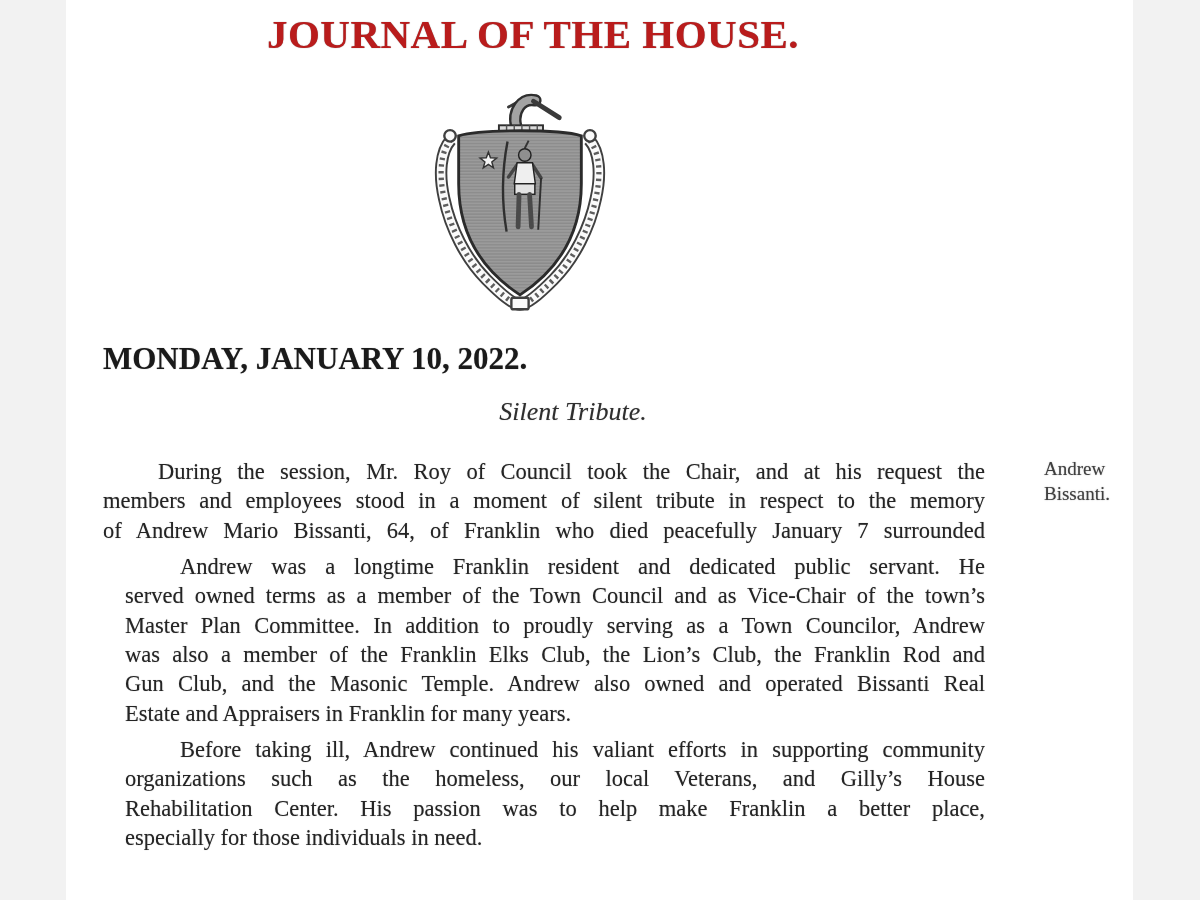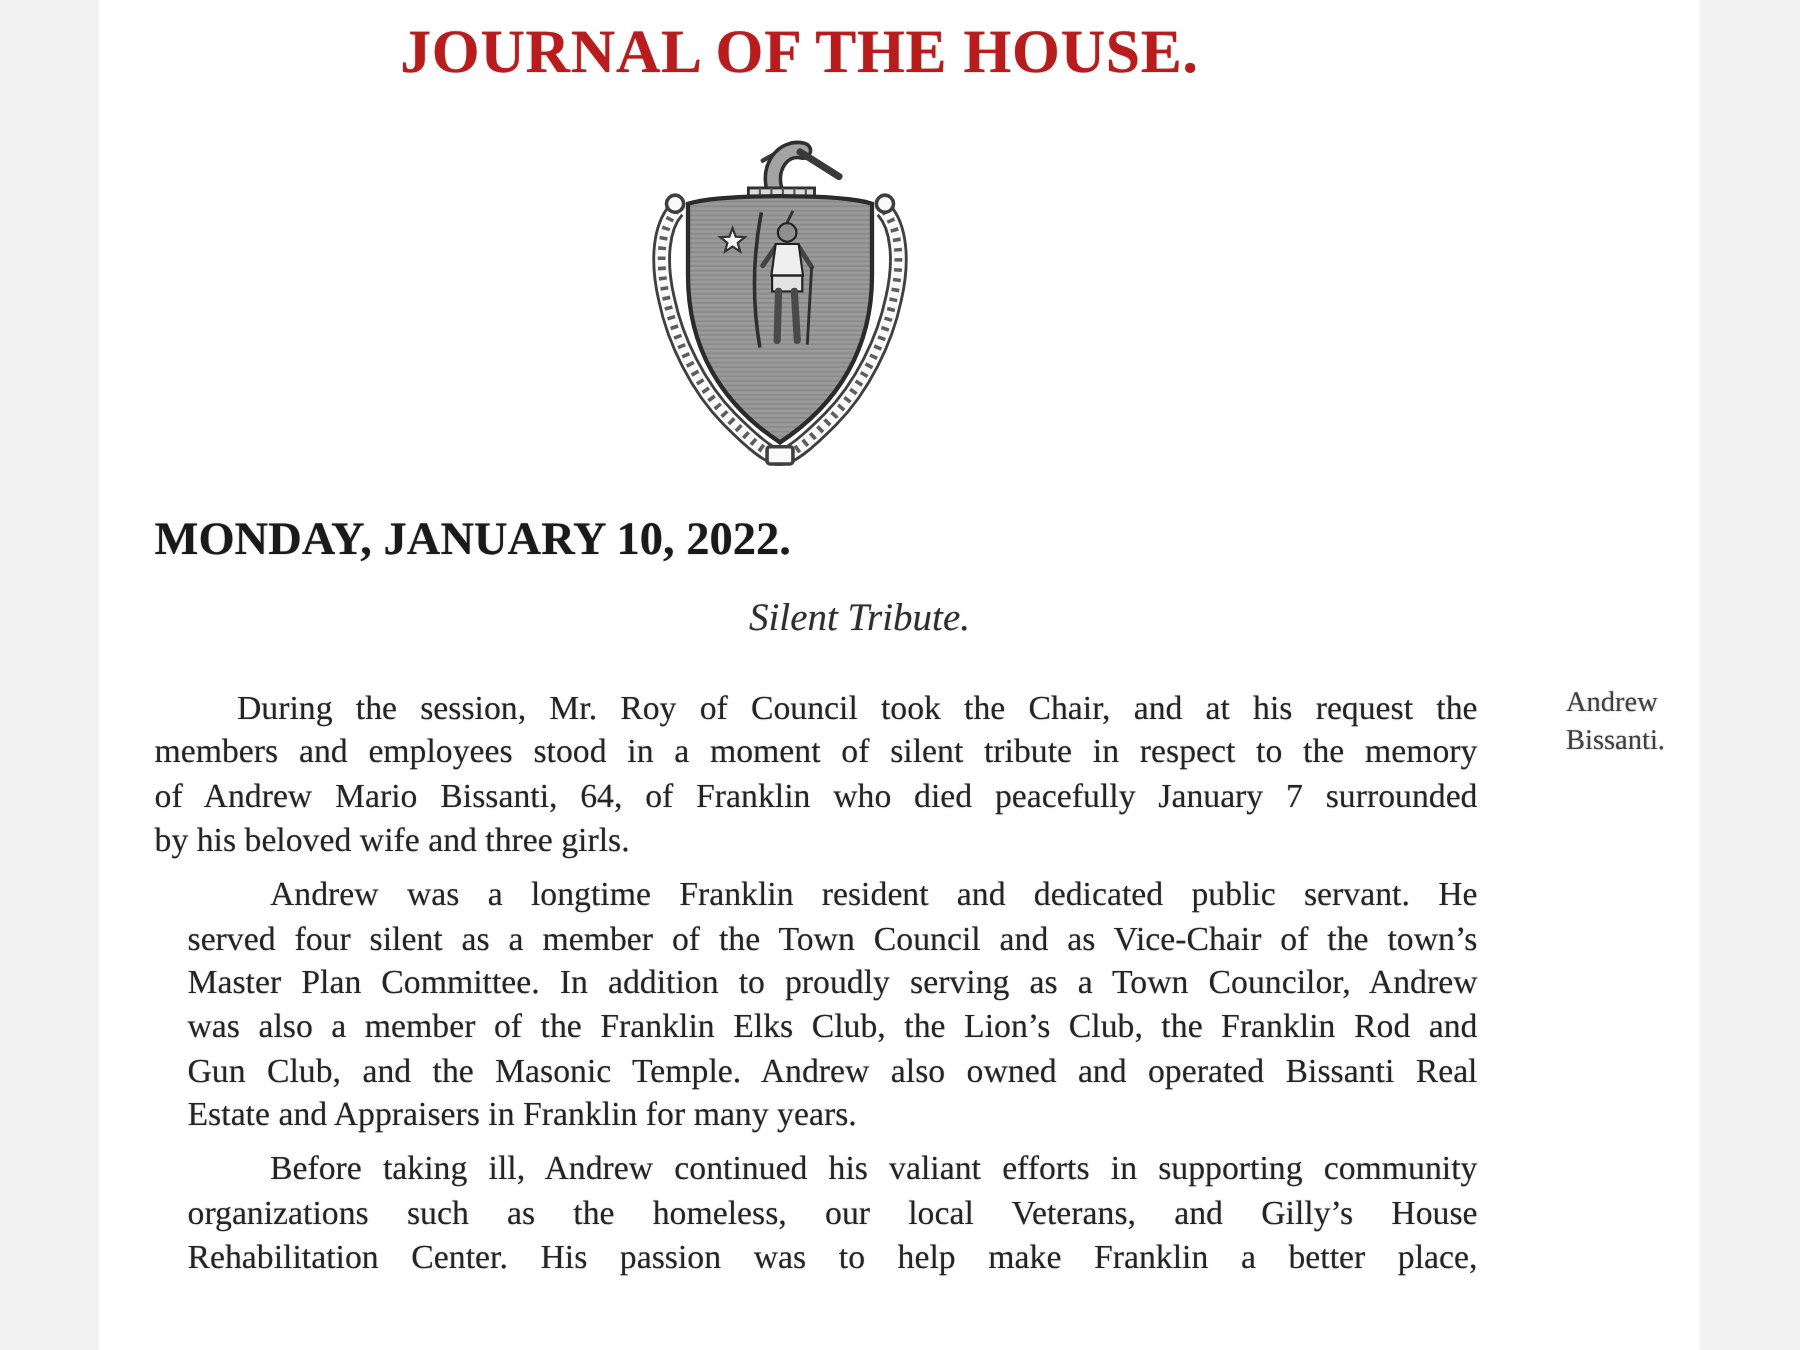--- a/index.html
+++ b/index.html
@@ -116,34 +116,34 @@
 
   <div class="date-heading">MONDAY, JANUARY 10, 2022.</div>
 
   <div class="tribute-heading">Silent Tribute.</div>
 
   <div class="body-text">
     <div class="paragraph">
       <div class="line first">During the session, Mr. Roy of Council took the Chair, and at his request the</div>
       <div class="line">members and employees stood in a moment of silent tribute in respect to the memory</div>
       <div class="line">of Andrew Mario Bissanti, 64, of Franklin who died peacefully January 7 surrounded</div>
-      <div class="line last">by his beloved wife and three girls.</div>
     </div>
     <div class="paragraph">
       <div class="line first">Andrew was a longtime Franklin resident and dedicated public servant. He</div>
-      <div class="line">served four silent as a member of the Town Council and as Vice-Chair of the town’s</div>
+      <div class="line">served owned terms as a member of the Town Council and as Vice-Chair of the town’s</div>
       <div class="line">Master Plan Committee. In addition to proudly serving as a Town Councilor, Andrew</div>
       <div class="line">was also a member of the Franklin Elks Club, the Lion’s Club, the Franklin Rod and</div>
       <div class="line">Gun Club, and the Masonic Temple. Andrew also owned and operated Bissanti Real</div>
       <div class="line last">Estate and Appraisers in Franklin for many years.</div>
     </div>
     <div class="paragraph">
       <div class="line first">Before taking ill, Andrew continued his valiant efforts in supporting community</div>
       <div class="line">organizations such as the homeless, our local Veterans, and Gilly’s House</div>
       <div class="line">Rehabilitation Center. His passion was to help make Franklin a better place,</div>
+      <div class="line last">especially for those individuals in need.</div>
     </div>
   </div>
 
   <div class="margin-note">
     <div>Andrew</div>
     <div>Bissanti.</div>
   </div>
 </div>
 
 </body></html>

